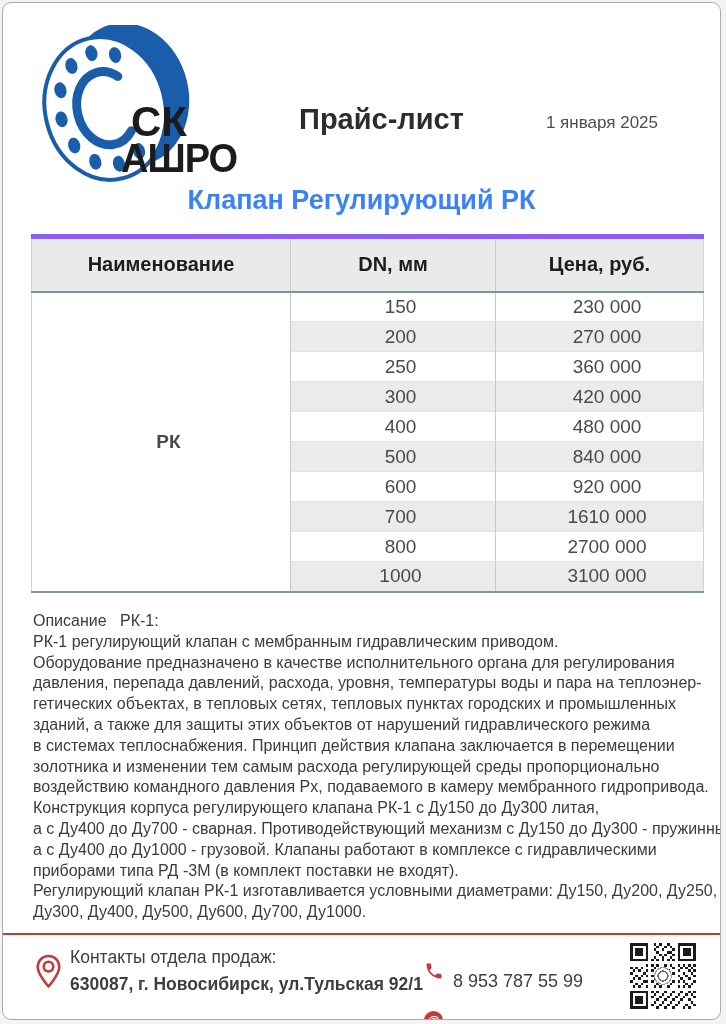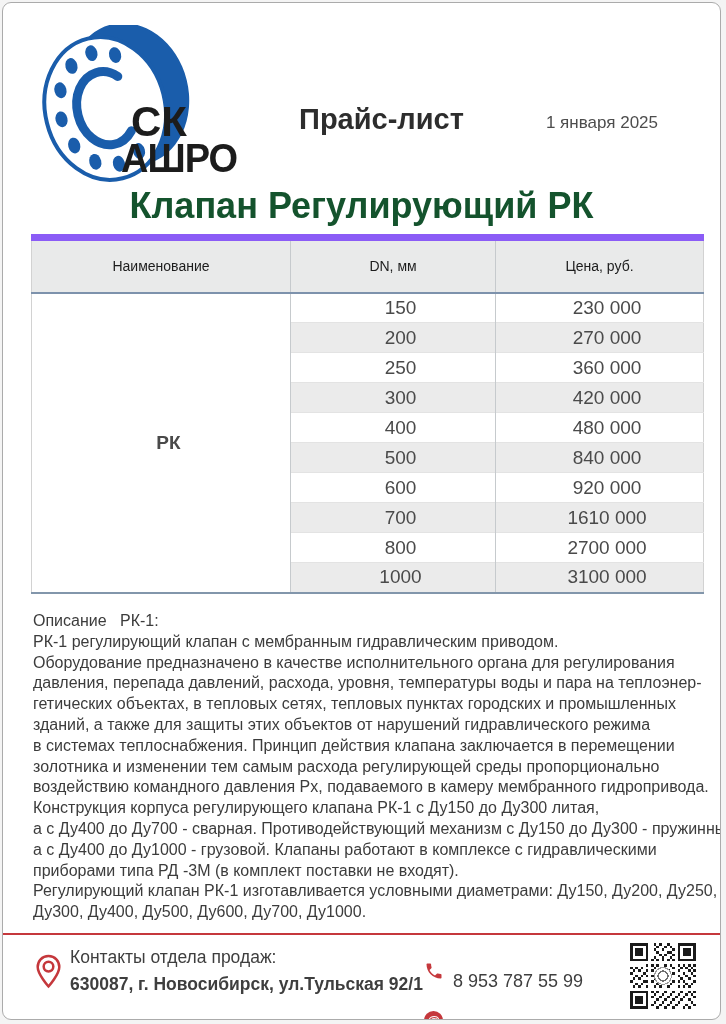--- a/index.html
+++ b/index.html
@@ -26,31 +26,31 @@
   }
   .doc-type{
     position:absolute;left:calc(50% + 20px);top:100px;transform:translateX(-50%);
     font-size:29px;font-weight:bold;color:#2d2d2d;white-space:nowrap;
   }
   .doc-date{
     position:absolute;right:62px;top:110px;font-size:17px;color:#4d4d4d;white-space:nowrap;
   }
   .page-title{
     position:absolute;left:0;top:182px;width:100%;text-align:center;
-    font-size:36px;font-weight:bold;color:#14532d;
+    font-size:27px;font-weight:bold;color:#3b82f6;
   }
 
   
   table.price{
     position:absolute;left:28px;top:231px;width:672px;
     border-collapse:collapse;table-layout:fixed;
   }
   table.price th{
-    height:55px;background:#e9eaea;font-size:14px;font-weight:normal;color:#1d1d1d;
-    border-top:7px solid #8b5cf6;border-bottom:2px solid #7d92ac;
+    height:55px;background:#e9eaea;font-size:20px;font-weight:bold;color:#1d1d1d;
+    border-top:5px solid #8b5cf6;border-bottom:2px solid #7d92ac;
     text-align:center;vertical-align:middle;
   }
   table.price th,table.price td{box-sizing:border-box;}
   table.price .col-name{width:259px;}
   table.price .col-dn{width:205px;}
   table.price .col-price{width:208px;}
   table.price td{
     height:30px;font-size:19px;color:#4a4a4a;text-align:center;vertical-align:middle;
     border-top:1px solid #e3e3e3;
     padding-left:16px;

